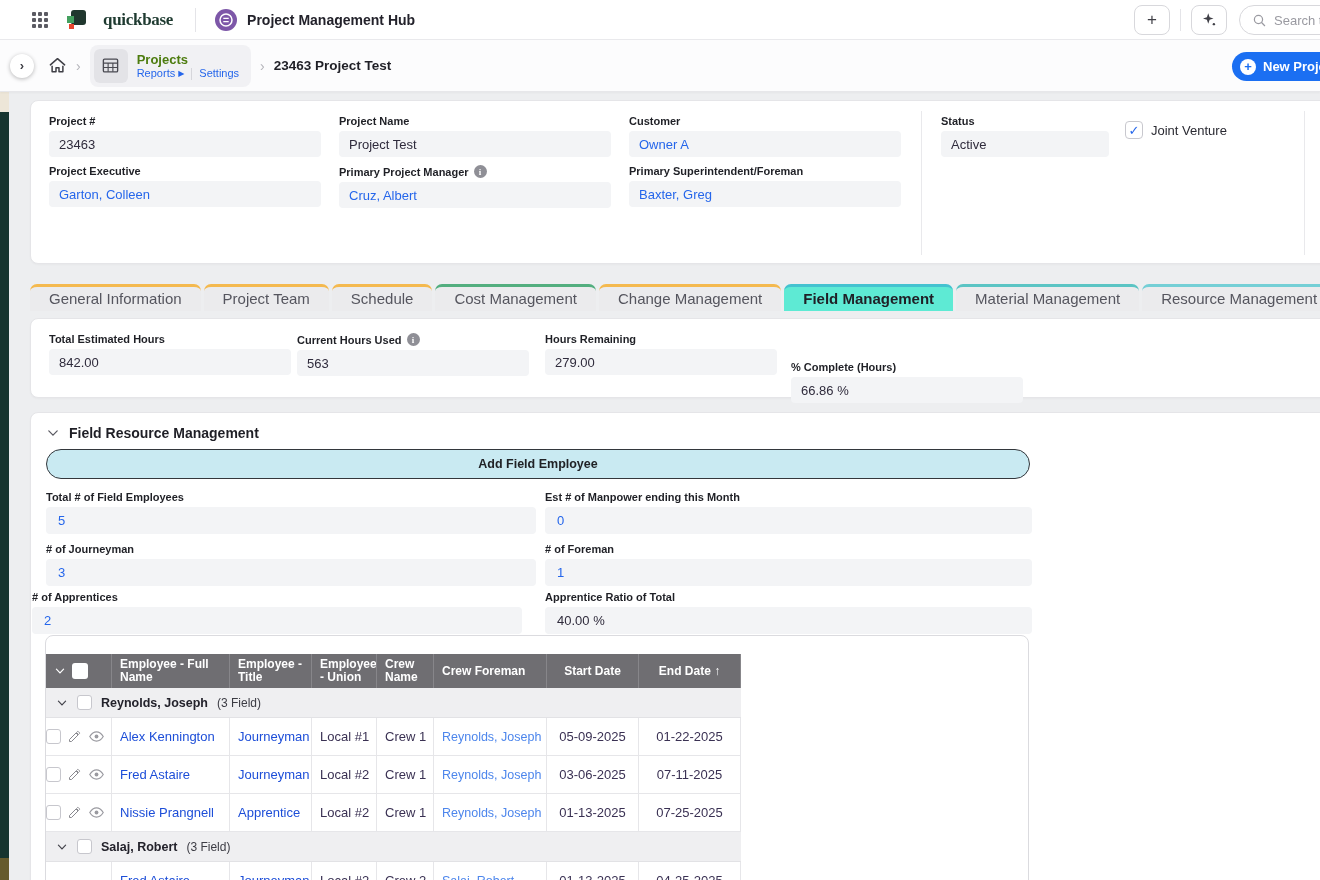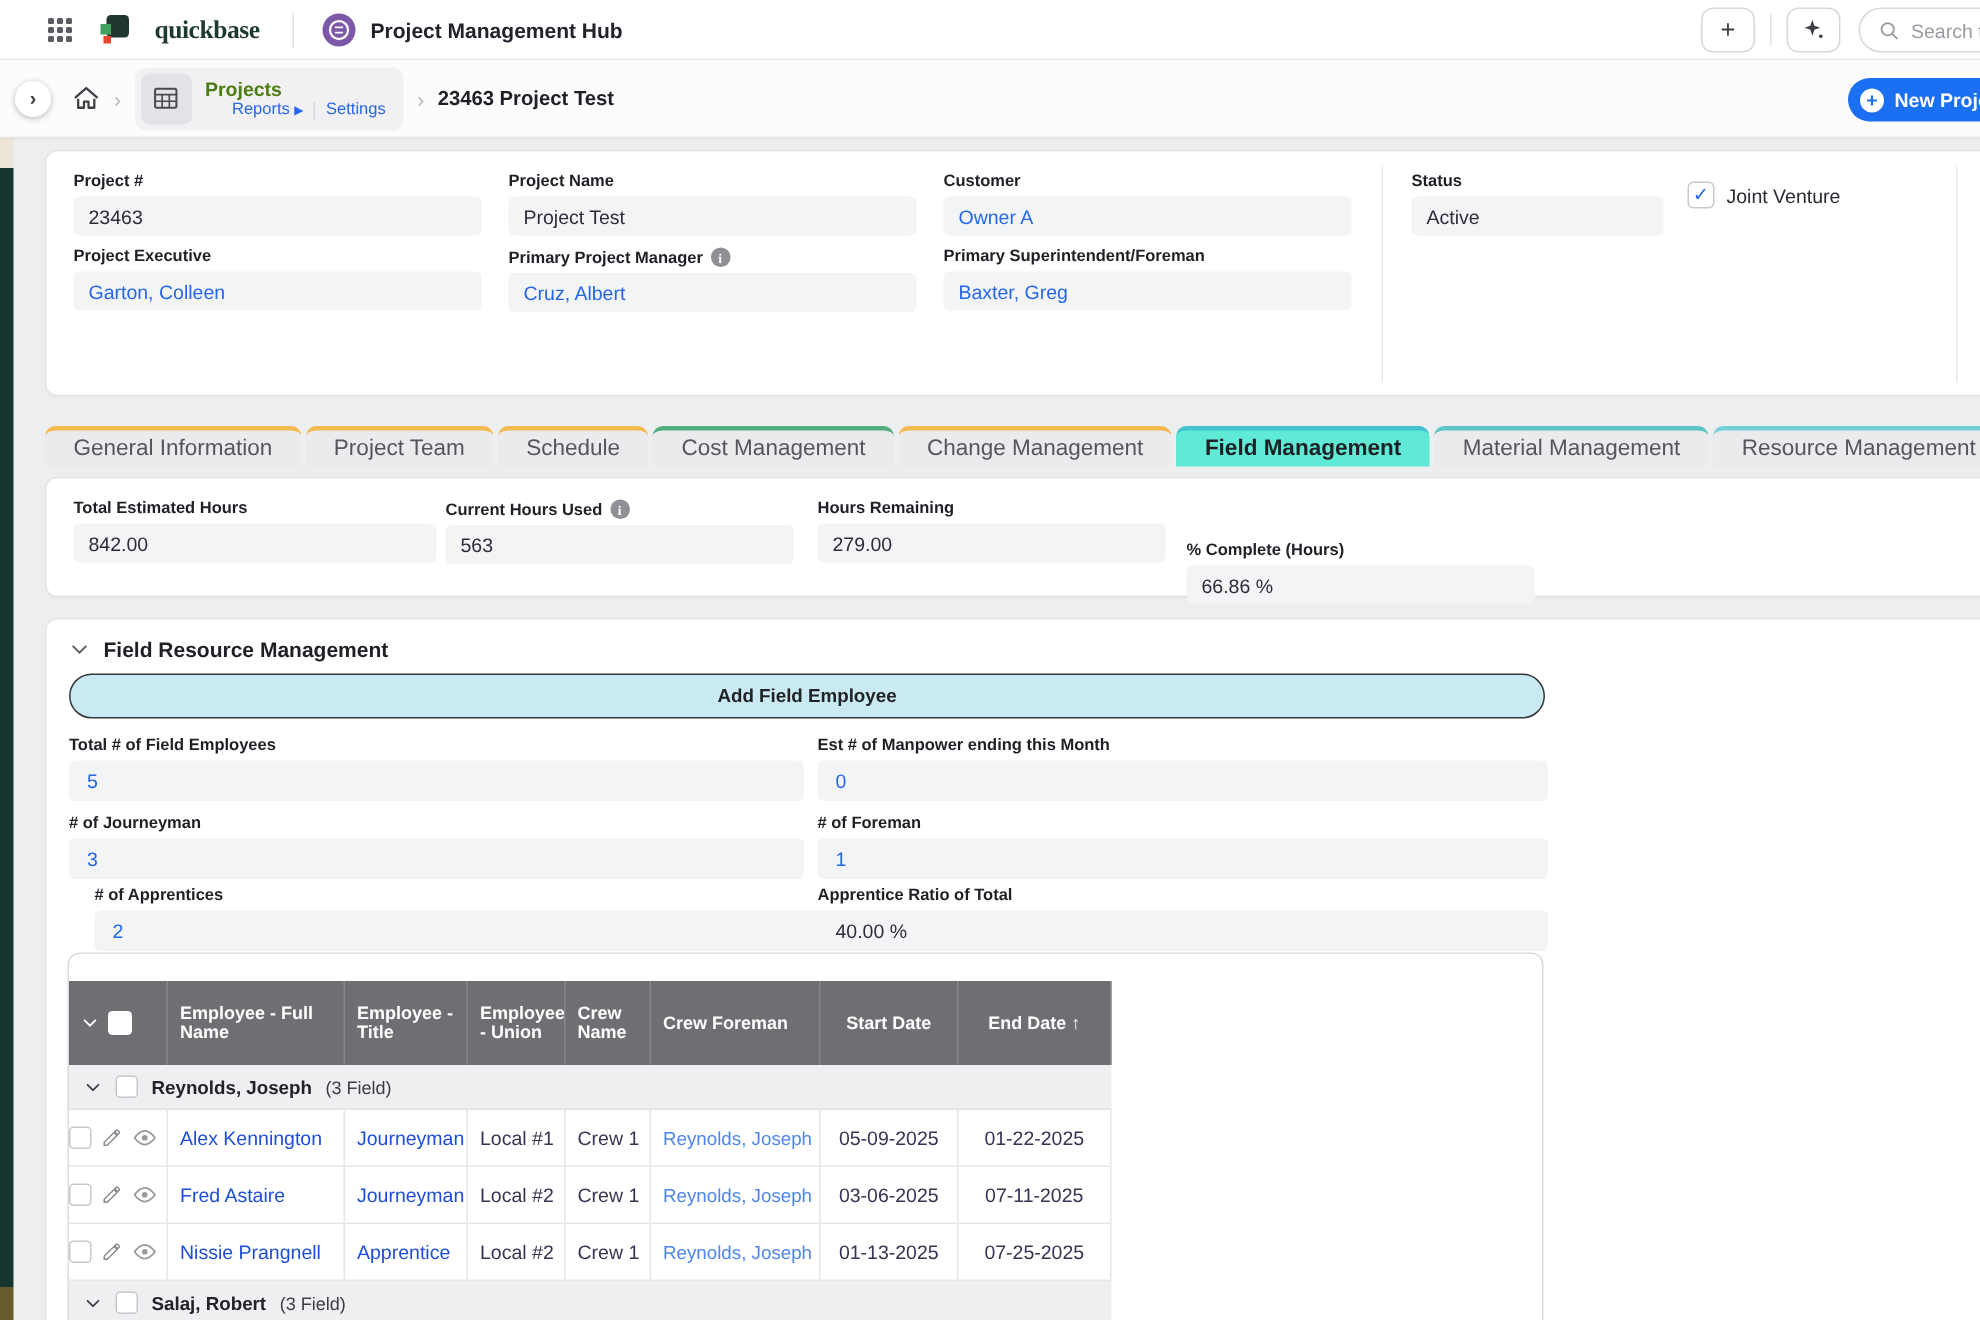--- a/index.html
+++ b/index.html
@@ -34,21 +34,21 @@
   .collapse-btn { width:24px; height:24px; border-radius:50%; background:#fff; margin-left:10px;
                   box-shadow:0 1px 4px rgba(0,0,0,0.28); display:flex; align-items:center;
                   justify-content:center; font-size:13px; font-weight:bold; color:#3F3F46; }
   .home-btn { margin-left:14px; display:flex; align-items:center; }
   .crumb-chev { color:#B4B4BA; font-size:14px; margin:0 9px; }
   .proj-tile { background:#F1F1F4; border-radius:8px; padding:4px 12px 4px 4px;
                display:flex; align-items:center; gap:9px; }
   .proj-icon-tile { width:34px; height:34px; background:#E3E3E7; border-radius:6px;
                     display:flex; align-items:center; justify-content:center; }
   .proj-name { font-size:13px; font-weight:bold; color:#4d7c0f; line-height:15px; }
-  .proj-links { display:flex; align-items:flex-end; font-size:11px; color:#2566EB; line-height:13px;margin-left:18px; }
+  .proj-links { display:flex; align-items:flex-end; font-size:11px; color:#2566EB; line-height:13px; }
   .proj-links .sep { width:1px; height:12px; background:#D6D6DB; margin:0 7px; }
   .tri { font-size:8px; margin-left:3px; }
   .record-title { font-size:13.5px; font-weight:bold; color:#1F1F26; }
   .new-proj-btn { position:absolute; left:1232px; top:12px; height:29px; width:130px;
                   background:#1B6FF2; border-radius:999px; display:flex; align-items:center;
                   gap:7px; padding:0 14px 0 8px; color:#fff; font-size:13px; font-weight:bold; }
   .new-proj-plus { width:16px; height:16px; border-radius:50%; background:#fff; color:#1B6FF2;
                    font-size:13px; font-weight:bold; display:flex; align-items:center;
                    justify-content:center; line-height:1; flex:none; }
   
@@ -91,21 +91,21 @@
              justify-content:center; font-size:12.5px; font-weight:bold; color:#202226; }
   .stat-input { height:27px; background:#F3F4F6; border-radius:4px; font-size:13px;
                 display:flex; align-items:center; padding:0 12px; }
   .stat-blue { color:#2566EB; }
   .stat-dark { color:#2F2B3C; }
   
   .tbl-container { position:absolute; left:14px; top:222px; width:984px; height:336px;
                    border:1px solid #DBDBDF; border-radius:8px; background:#fff; overflow:hidden; }
   .tbl { margin-top:18px; width:695px; font-size:13px; }
   .trow { display:flex; }
-  .thead { background:#6F6E72; color:#fff; height:56px; }
+  .thead { background:#6F6E72; color:#fff; height:34px; }
   .thead .cell { display:flex; align-items:center; padding:0 8px; font-size:12px; font-weight:bold;
                  border-right:1px solid #87868A; line-height:13px; }
   .thead .cell.center { justify-content:center; text-align:center; }
   .cell { flex:none; overflow:hidden; }
   .c0{width:66px;} .c1{width:118px;} .c2{width:82px;} .c3{width:65px;}
   .c4{width:57px;} .c5{width:113px;} .c6{width:92px;} .c7{width:102px;}
   .grow { height:30px; background:#EFEFF1; border-bottom:1px solid #E2E2E5; display:flex;
           align-items:center; gap:9px; padding-left:10px; width:695px; }
   .grow .gname { font-size:12.5px; font-weight:bold; color:#23222B; }
   .grow .gcount { font-size:12px; color:#3C3C44; }
@@ -303,21 +303,21 @@
     <div class="stat-input stat-blue">0</div>
   </div>
   <div class="fld" style="left:15px; top:130px; width:490px;">
     <div class="fld-label"># of Journeyman</div>
     <div class="stat-input stat-blue">3</div>
   </div>
   <div class="fld" style="left:514px; top:130px; width:487px;">
     <div class="fld-label"># of Foreman</div>
     <div class="stat-input stat-blue">1</div>
   </div>
-  <div class="fld" style="left:32px; top:178px; width:490px;text-align:right;">
+  <div class="fld" style="left:1px; top:178px; width:490px;text-align:right;">
     <div class="fld-label"># of Apprentices</div>
     <div class="stat-input stat-blue">2</div>
   </div>
   <div class="fld" style="left:514px; top:178px; width:487px;">
     <div class="fld-label">Apprentice Ratio of Total</div>
     <div class="stat-input stat-dark">40.00 %</div>
   </div>
 
   <div class="tbl-container">
     <div class="tbl">

